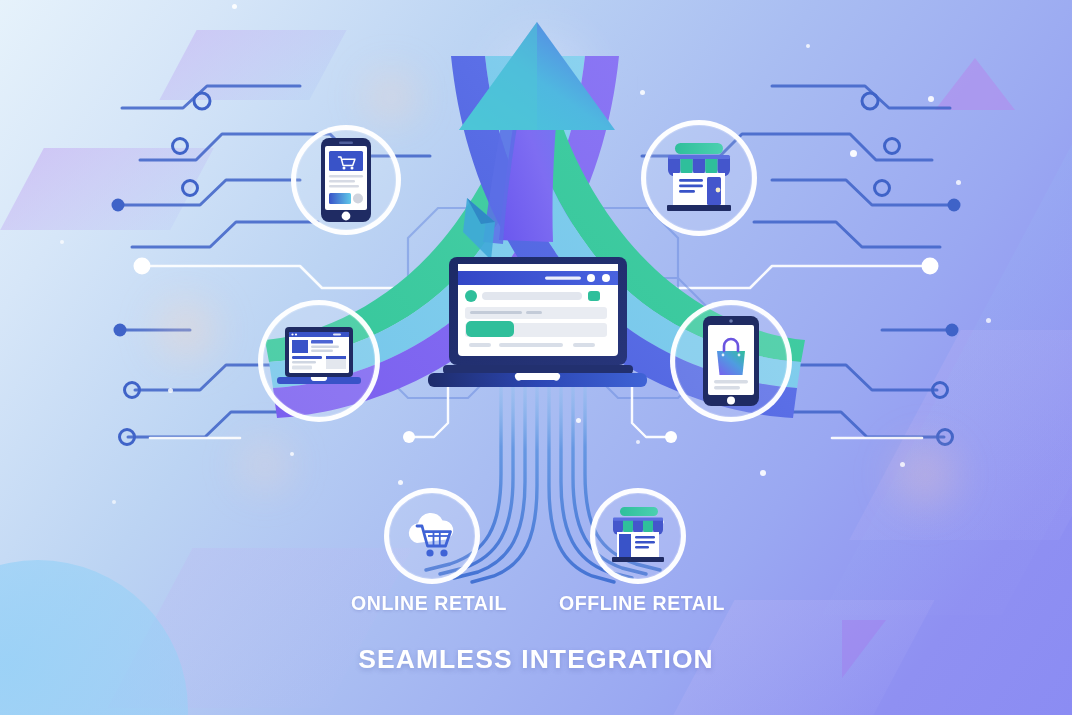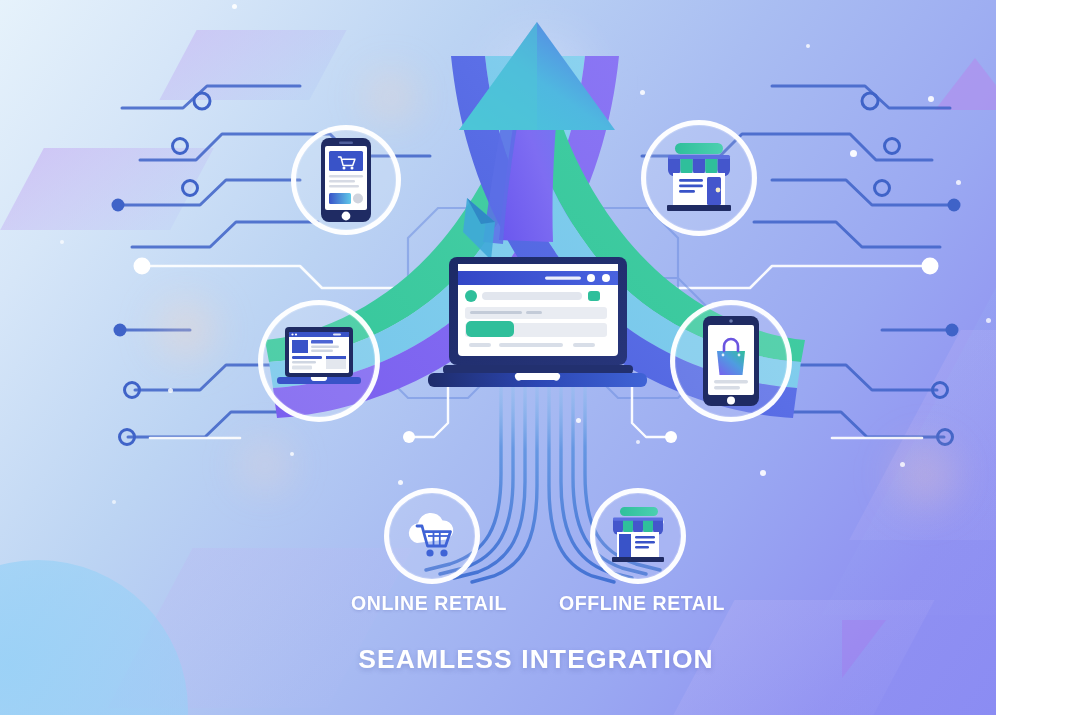--- a/index.html
+++ b/index.html
@@ -1,19 +1,19 @@
 <!DOCTYPE html>
 <html><head>
 <meta charset="utf-8">
 <title>Seamless Integration</title>
 <style>
   html,body{margin:0;padding:0;background:#fff;}
   body{font-family:"Liberation Sans",sans-serif;}
   #stage{
-    position:relative;width:996px;height:715px;overflow:hidden;
+    position:relative;width:1072px;height:715px;overflow:hidden;
     background:linear-gradient(125deg,#e6f2fb 0%,#d6e6f8 14%,#bcd4f3 32%,#a9bdf2 52%,#9aa8f2 72%,#8f90f2 88%,#8b8cf3 100%);
   }
   .layer{position:absolute;inset:0;}
   .shape{position:absolute;}
 
   
   .para{position:absolute;transform:skewX(-28deg);}
   .tri{position:absolute;width:0;height:0;}
   .bigcircle{position:absolute;border-radius:50%;}
 

